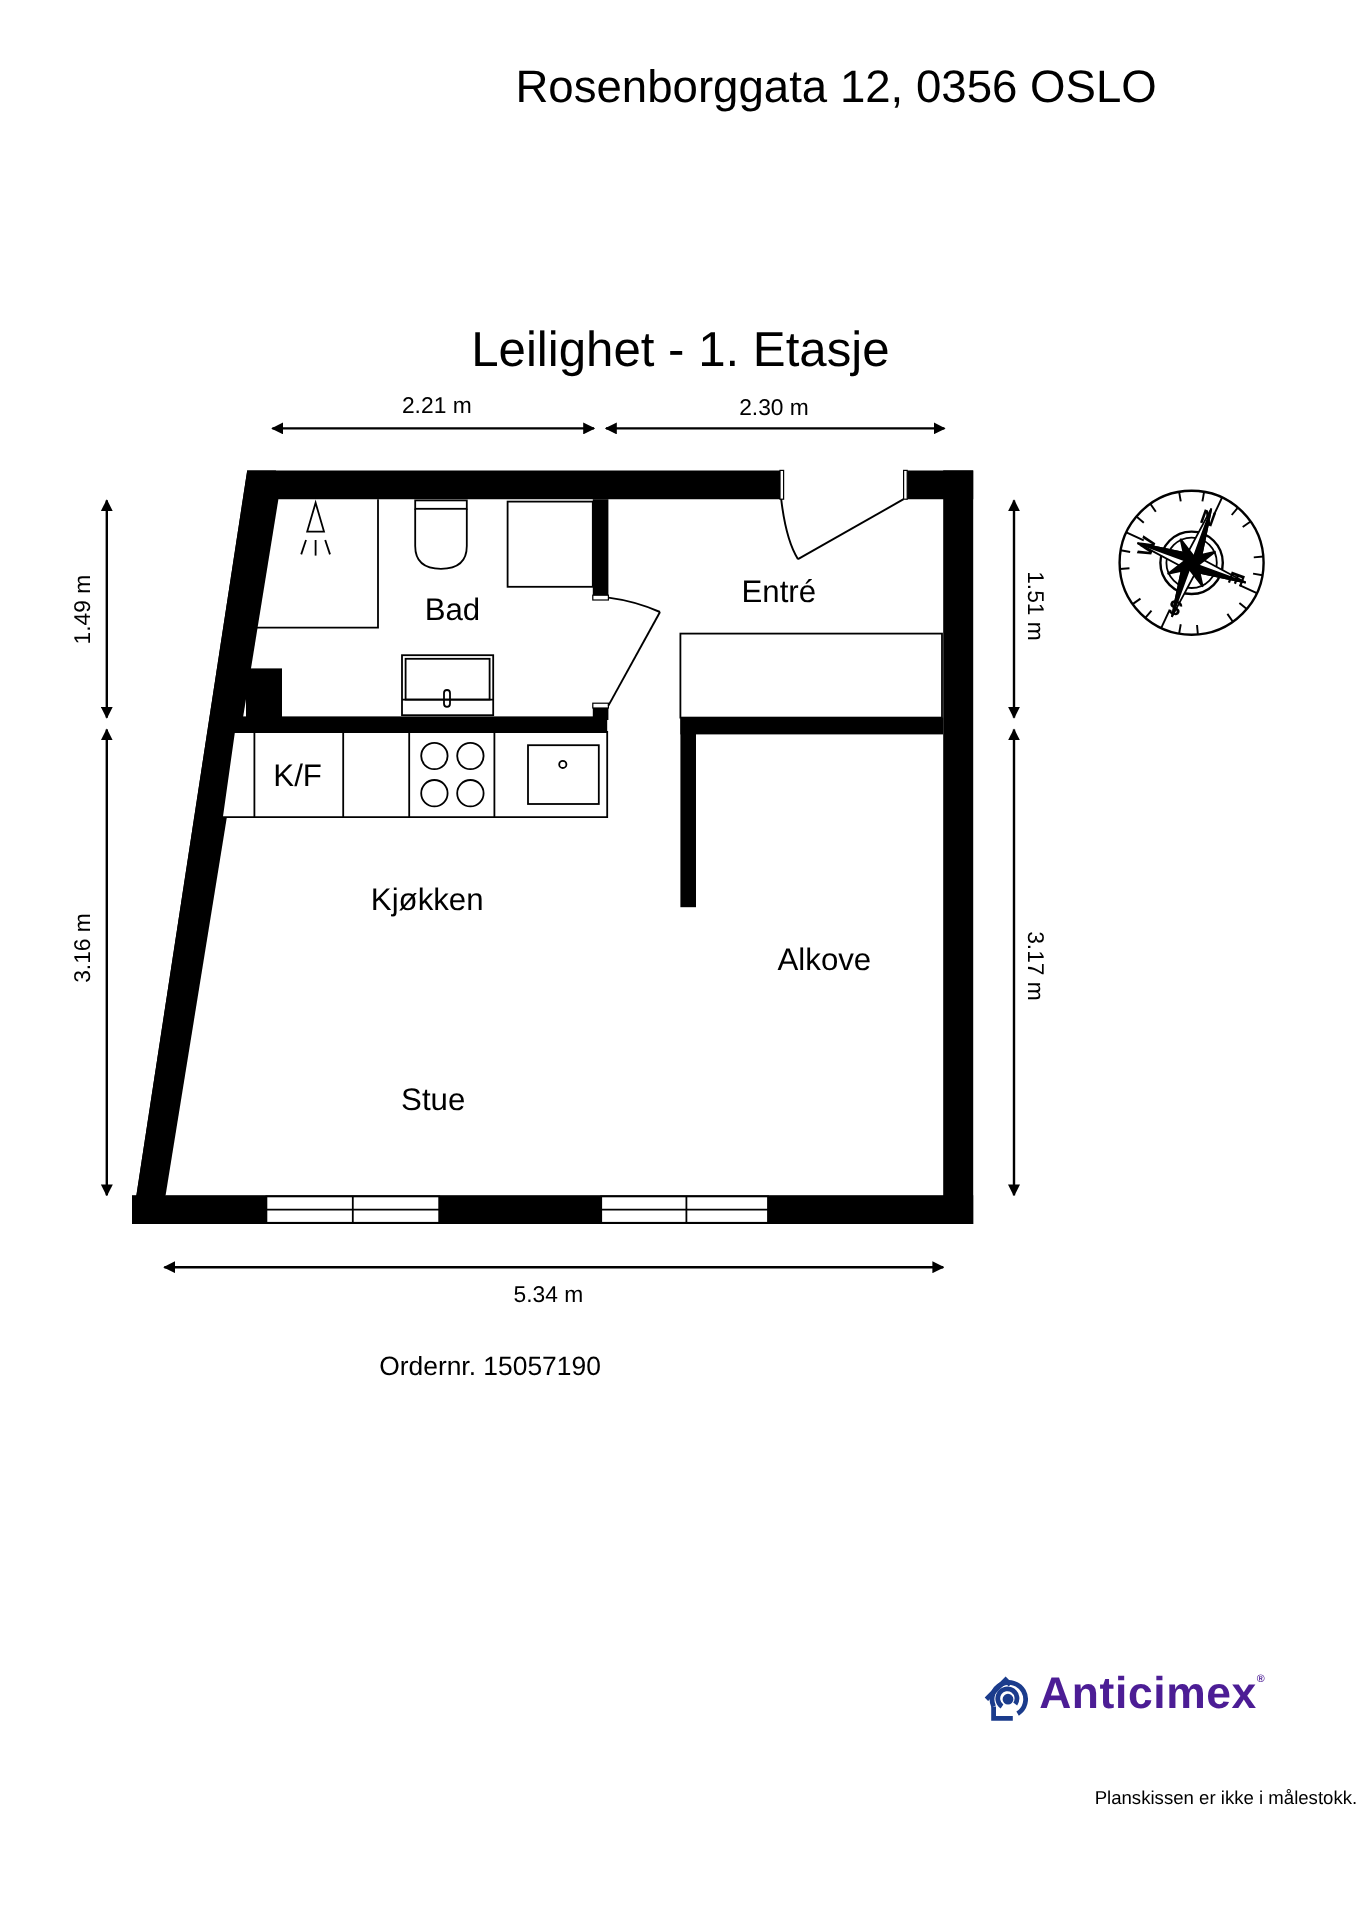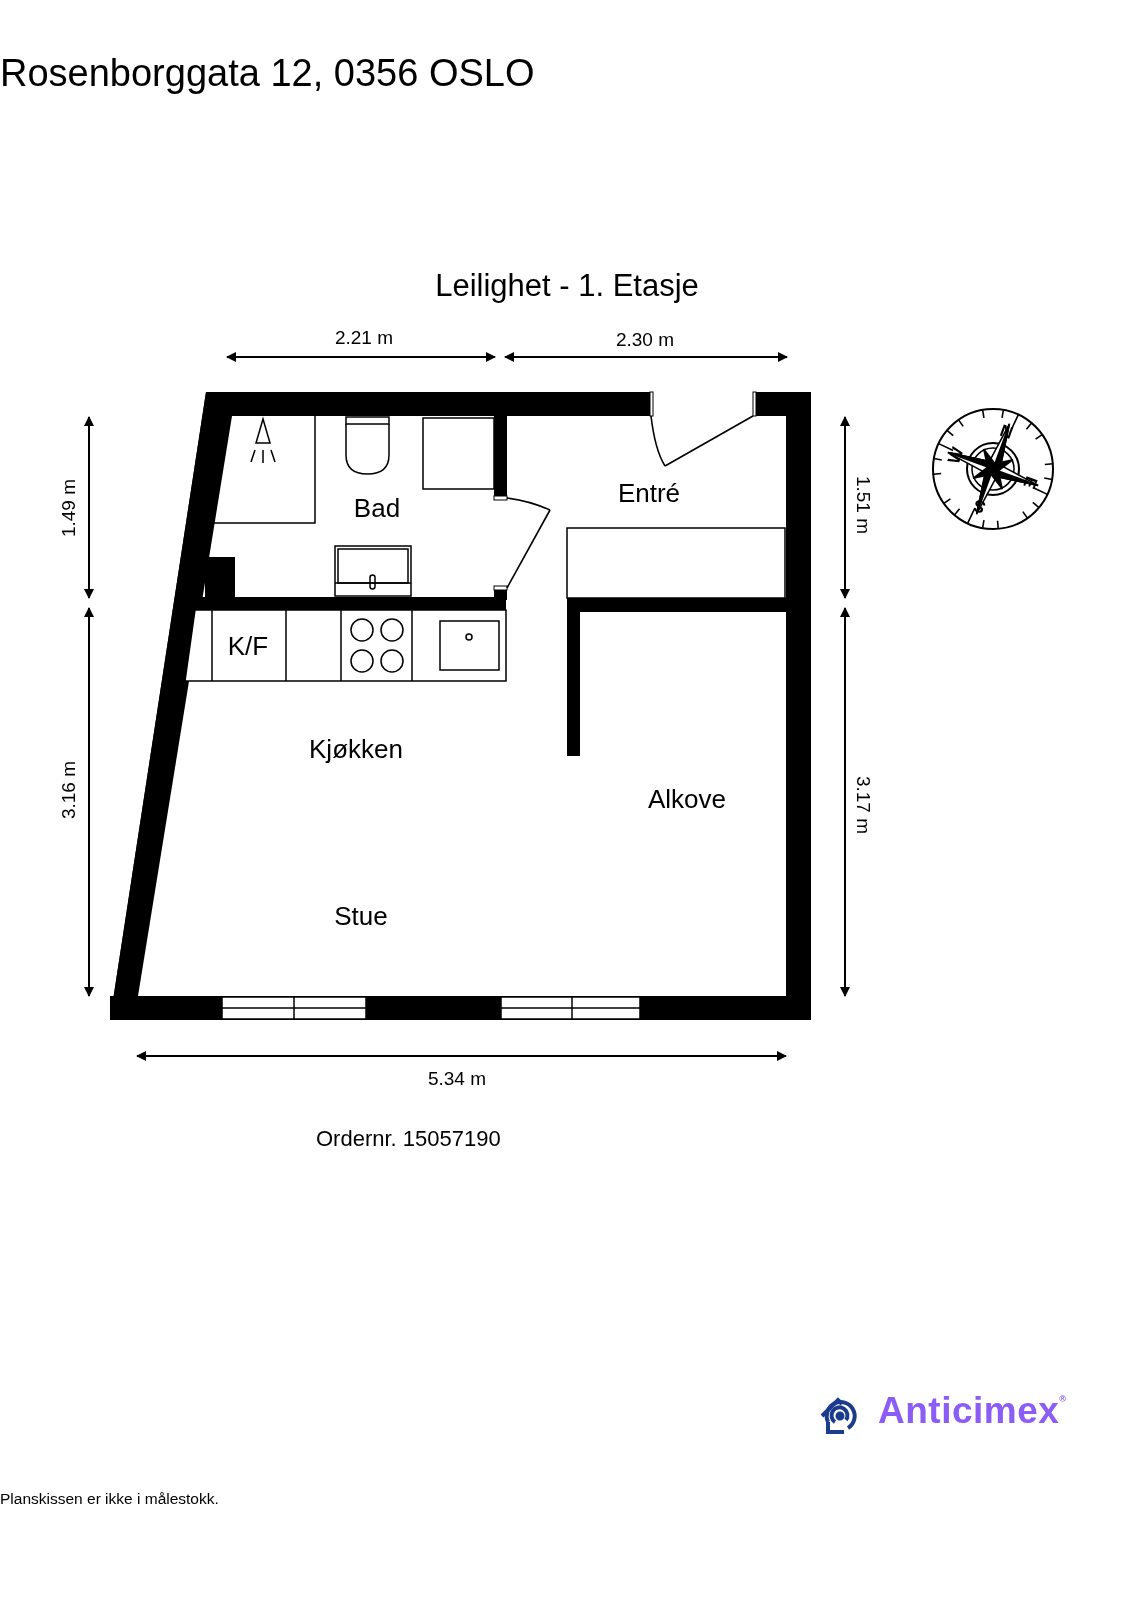--- a/index.html
+++ b/index.html
@@ -1,27 +1,27 @@
 <!DOCTYPE html>
 <html><head>
 <meta charset="utf-8">
 <style>
   html, body { margin: 0; padding: 0; background: #ffffff; }
   body { width: 1131px; height: 1600px; position: relative; overflow: hidden; font-family: "Liberation Sans", sans-serif; color: #000; }
   .abs { position: absolute; }
-  .title { left: 0; width: 964px; top: 52px; text-align: left; font-size: 38px; }
-  .subtitle { left: 0; width: 1130px; top: 268px; text-align: center; font-size: 31px; padding-left: 0; }
+  .title { left: 0; width: 964px; top: 52px; text-align: right; font-size: 38px; }
+  .subtitle { left: 0; width: 1130px; top: 268px; text-align: center; font-size: 41px; padding-left: 0; }
   .subtitle span { position: relative; left: 2px; }
   svg.plan { position: absolute; left: 0; top: 0; }
   .lbl { font-family: "Liberation Sans", sans-serif; fill: #000; }
   .order { left: 316px; top: 1126px; font-size: 22px; }
   .logo { left: 818px; top: 1388px; width: 260px; height: 50px; }
-  .logo-text { position: absolute; left: 60px; top: 2px; font-size: 37px; font-weight: bold; color: #8b5cf6; letter-spacing: 0.5px; }
+  .logo-text { position: absolute; left: 48px; top: 2px; font-size: 37px; font-weight: bold; color: #4c1d95; letter-spacing: 0.5px; }
   .logo-reg { font-size: 9px; vertical-align: top; position: relative; top: 4px; }
-  .disclaimer { left: 0; width: 1131px; top: 1490px; text-align: left; font-size: 15.5px; line-height: 17px; }
+  .disclaimer { left: 0; width: 1131px; top: 1490px; text-align: right; font-size: 15.5px; line-height: 17px; }
 </style>
 </head>
 <body>
 
 <div class="abs title">Rosenborggata 12, 0356 OSLO</div>
 <div class="abs subtitle"><span>Leilighet - 1. Etasje</span></div>
 
 <svg class="plan" width="1131" height="1600" viewBox="0 0 1131 1600">
   <defs>
     <marker id="arr" viewBox="0 0 10 10" refX="9" refY="5" markerWidth="10" markerHeight="10" orient="auto-start-reverse" markerUnits="userSpaceOnUse">

